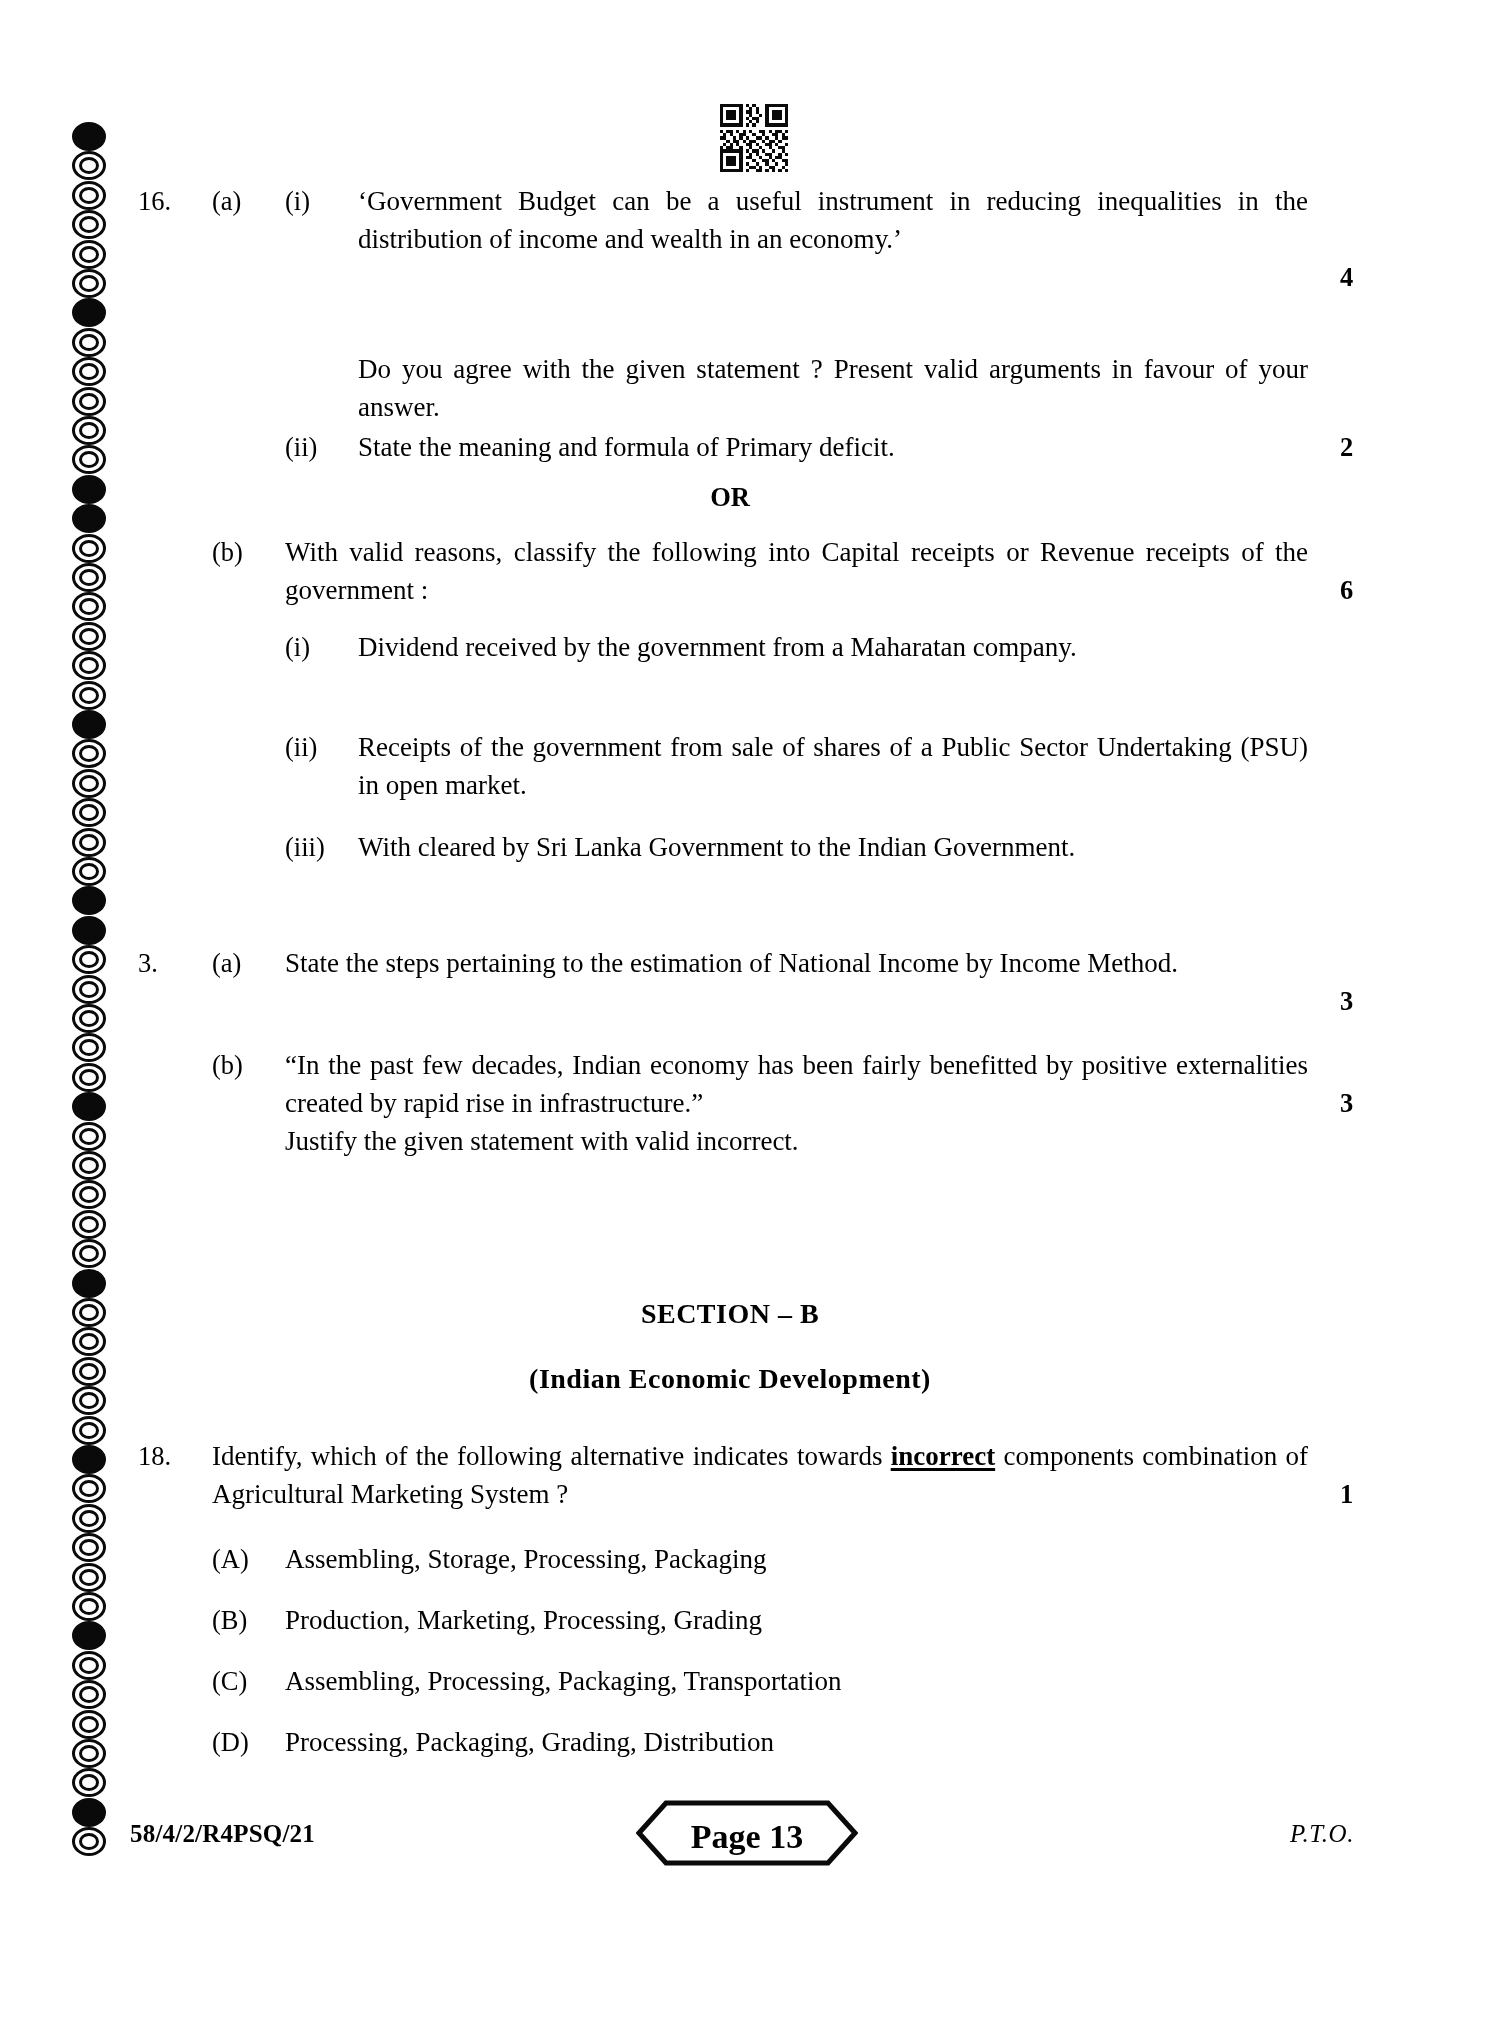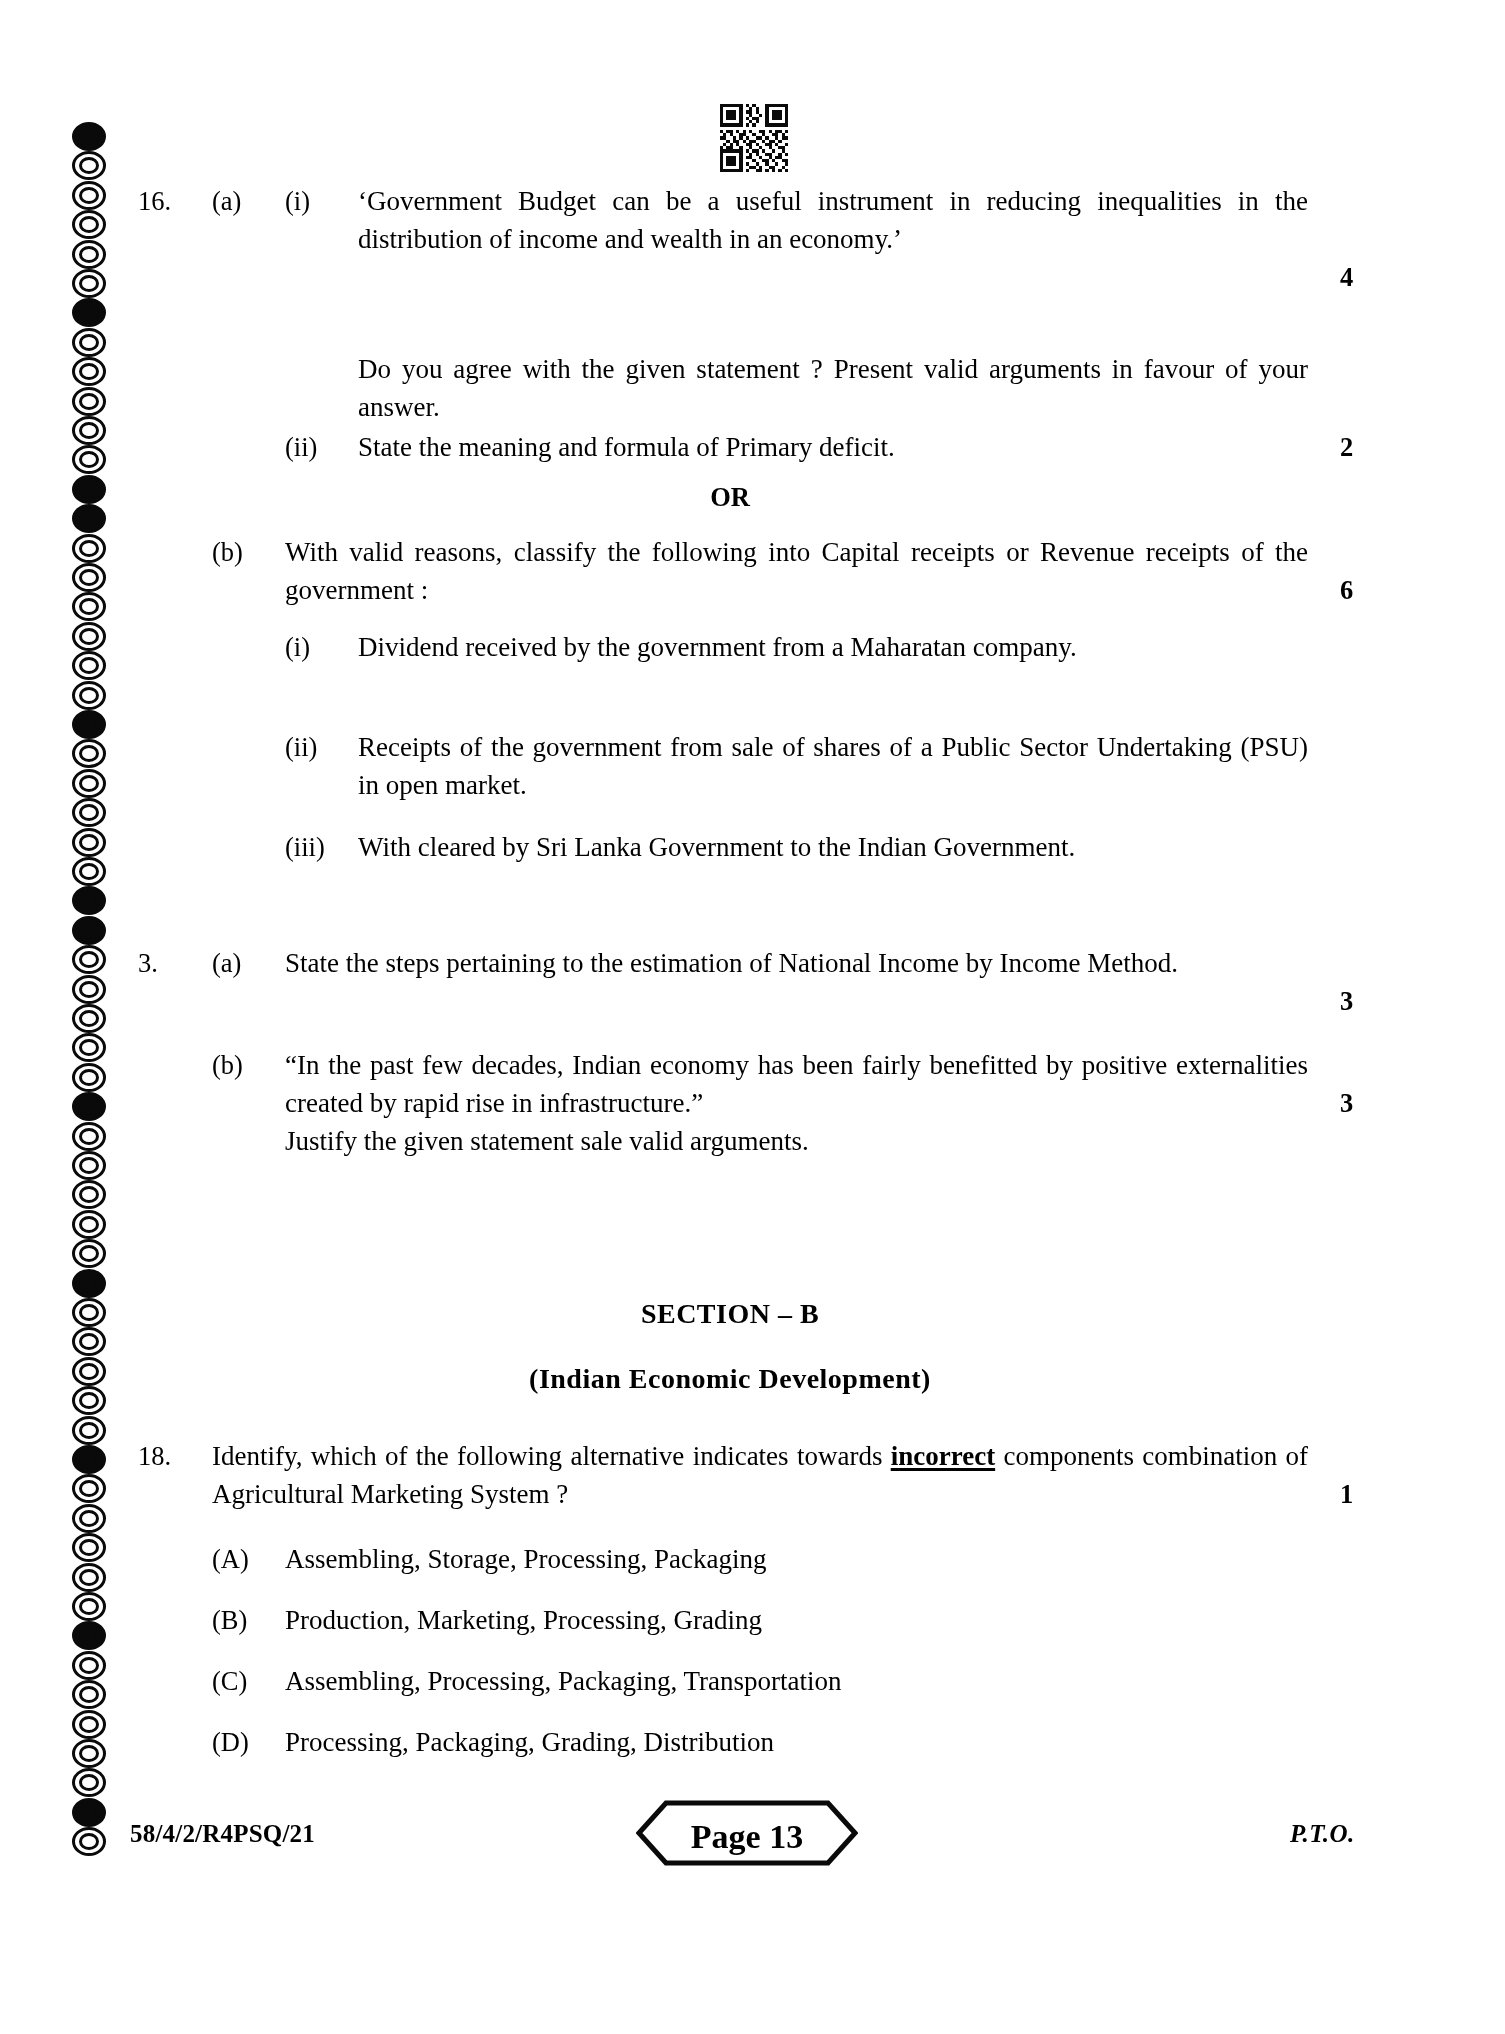--- a/index.html
+++ b/index.html
@@ -154,21 +154,21 @@
     width: 222px;
     text-align: center;
     font-size: 34px;
     font-weight: bold;
   }
   .pto {
     position: absolute;
     left: 1290px;
     top: 1820px;
     font-size: 25px;
-    font-weight: bold;
+    font-weight: normal;
     font-style: italic;
     letter-spacing: 0.5px;
   }
 </style>
 </head>
 <body>
 
 <div class="page">
 
   <div class="binding" id="binding">
@@ -393,21 +393,21 @@
     <div class="para" style="left:285px; top:944px; width:1023px;">State the steps pertaining to the estimation of National Income by Income Method.</div>
 
     <div class="marks" style="top:982px;">3</div>
 
     <div class="lbl" style="left:212px; top:1046px;">(b)</div>
 
     <div class="para" style="left:285px; top:1046px; width:1023px;">“In the past few decades, Indian economy has been fairly benefitted by positive externalities created by rapid rise in infrastructure.”</div>
 
     <div class="marks" style="top:1084px;">3</div>
 
-    <div class="para nojust" style="left:285px; top:1122px; width:1023px;">Justify the given statement sale valid arguments.</div>
+    <div class="para nojust" style="left:285px; top:1122px; width:1023px;">Justify the given statement with valid incorrect.</div>
 
     <div class="secthead" style="top:1295px;">SECTION – B</div>
 
     <div class="secthead" style="top:1360px;">(Indian Economic Development)</div>
 
     <div class="qnum" style="left:138px; top:1437px;">18.</div>
 
     <div class="para" style="left:212px; top:1437px; width:1096px;" id="mcq-stem">Identify, which of the following alternative indicates towards <u class="strong">incorrect</u> components combination of Agricultural Marketing System ?</div>
 
     <div class="marks" style="top:1475px;">1</div>

